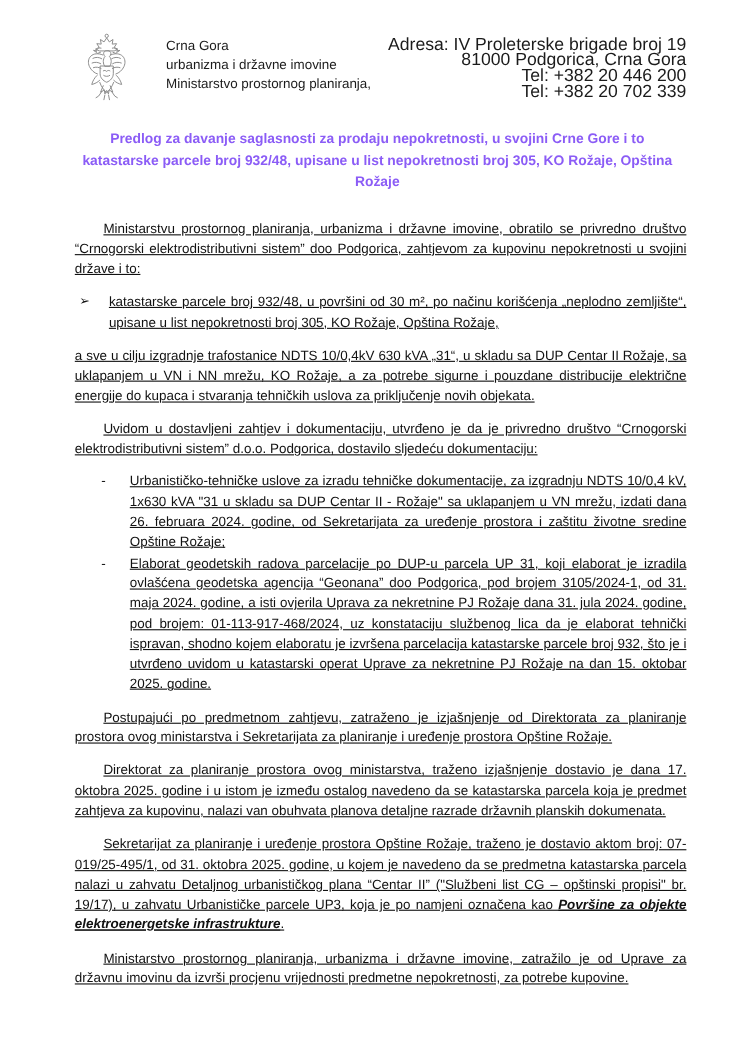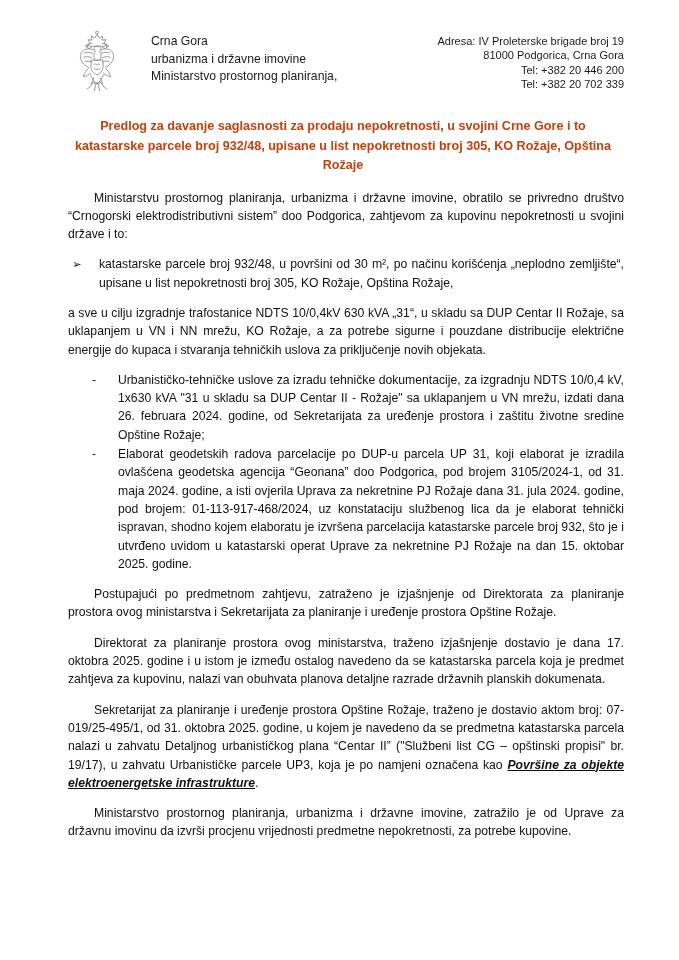--- a/index.html
+++ b/index.html
@@ -51,43 +51,44 @@
   }
   .org {
     font-size: 12.2px;
     line-height: 17.5px;
     color: #1b1b1b;
     padding-top: 3px;
     white-space: nowrap;
   }
   .addr {
     text-align: right;
-    font-size: 11px;
+    font-size: 16px;
     line-height: 14.4px;
     color: #1b1b1b;
     padding-top: 4px;
     white-space: nowrap;
   }
 
   
   .doc-title {
     margin: 15px 6px 0 0;
     text-align: center;
     font-size: 12.6px;
     font-weight: bold;
     line-height: 19.5px;
-    color: #c2410c;
+    color: #8b5cf6;
   }
 
   
   .content {
-    margin-top: 13px;
+    margin-top: 23px;
     font-size: 12.2px;
     line-height: 18.3px;
     color: #111;
+    text-decoration: underline;
   }
   p.para {
     margin: 0 0 12px 0;
     text-align: justify;
     text-justify: inter-word;
   }
   p.para.indent {
     text-indent: 26px;
   }
   p.para.tight {
@@ -211,20 +212,21 @@
 
     <ul class="arrow-list">
       <li>
         <span class="marker">➢</span>
         <span>katastarske parcele broj 932/48, u površini od 30 m², po načinu korišćenja „neplodno zemljište“, upisane  u list nepokretnosti broj 305, KO Rožaje, Opština Rožaje,</span>
       </li>
     </ul>
 
     <p class="para">a sve u cilju izgradnje trafostanice NDTS 10/0,4kV 630 kVA „31“, u skladu sa DUP Centar II Rožaje, sa uklapanjem u VN i NN mrežu, KO Rožaje, a za potrebe sigurne i pouzdane distribucije električne energije do kupaca i stvaranja tehničkih uslova za priključenje novih objekata.</p>
 
+    <p class="para indent tight">Uvidom u dostavljeni zahtjev i dokumentaciju, utvrđeno je da je privredno društvo “Crnogorski elektrodistributivni sistem” d.o.o. Podgorica, dostavilo sljedeću dokumentaciju:</p>
 
     <ul class="dash-list">
       <li>
         <span class="marker">-</span>
         <span>Urbanističko-tehničke uslove za izradu tehničke dokumentacije, za izgradnju NDTS 10/0,4 kV, 1x630 kVA "31 u skladu sa DUP Centar II - Rožaje" sa uklapanjem u VN mrežu, izdati dana 26. februara 2024. godine, od Sekretarijata za uređenje prostora i zaštitu životne sredine Opštine Rožaje;</span>
       </li>
       <li>
         <span class="marker">-</span>
         <span>Elaborat geodetskih radova  parcelacije po DUP-u parcela UP 31, koji elaborat je izradila ovlašćena geodetska agencija “Geonana” doo Podgorica, pod brojem 3105/2024-1, od 31. maja 2024. godine, a isti ovjerila Uprava za nekretnine PJ Rožaje dana 31. jula 2024. godine, pod brojem: 01-113-917-468/2024, uz konstataciju službenog lica da je elaborat tehnički ispravan, shodno kojem elaboratu je izvršena parcelacija katastarske parcele broj 932, što je i utvrđeno uvidom u katastarski operat Uprave za nekretnine PJ Rožaje na dan 15. oktobar 2025. godine.</span>
       </li>

